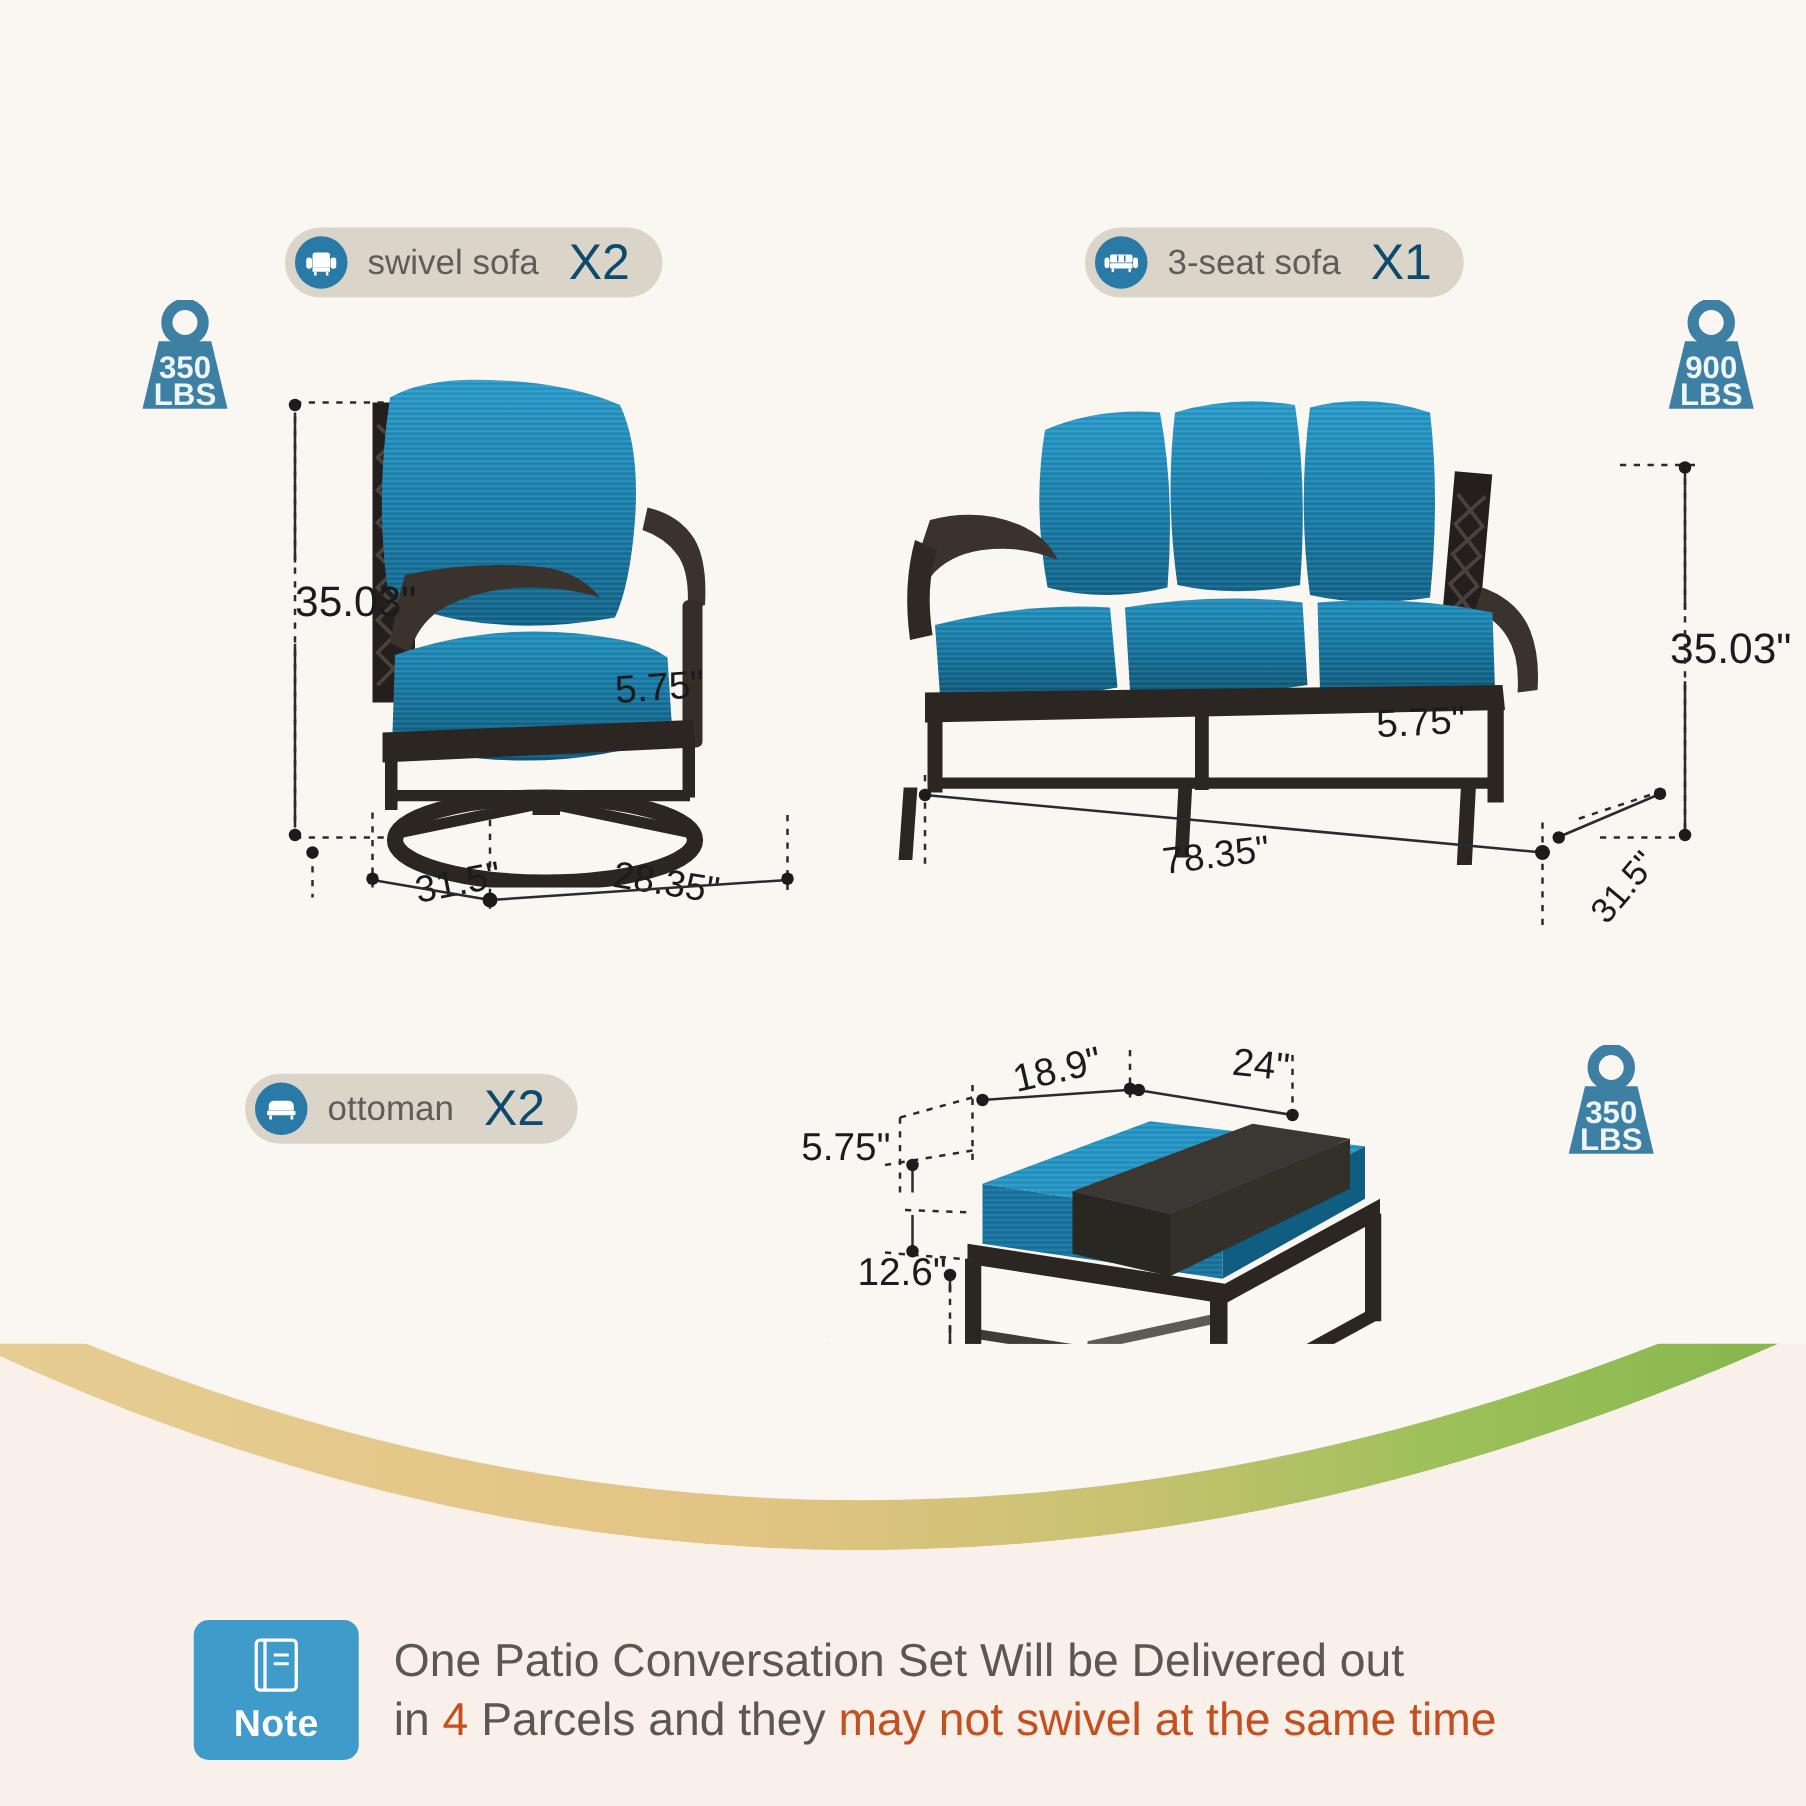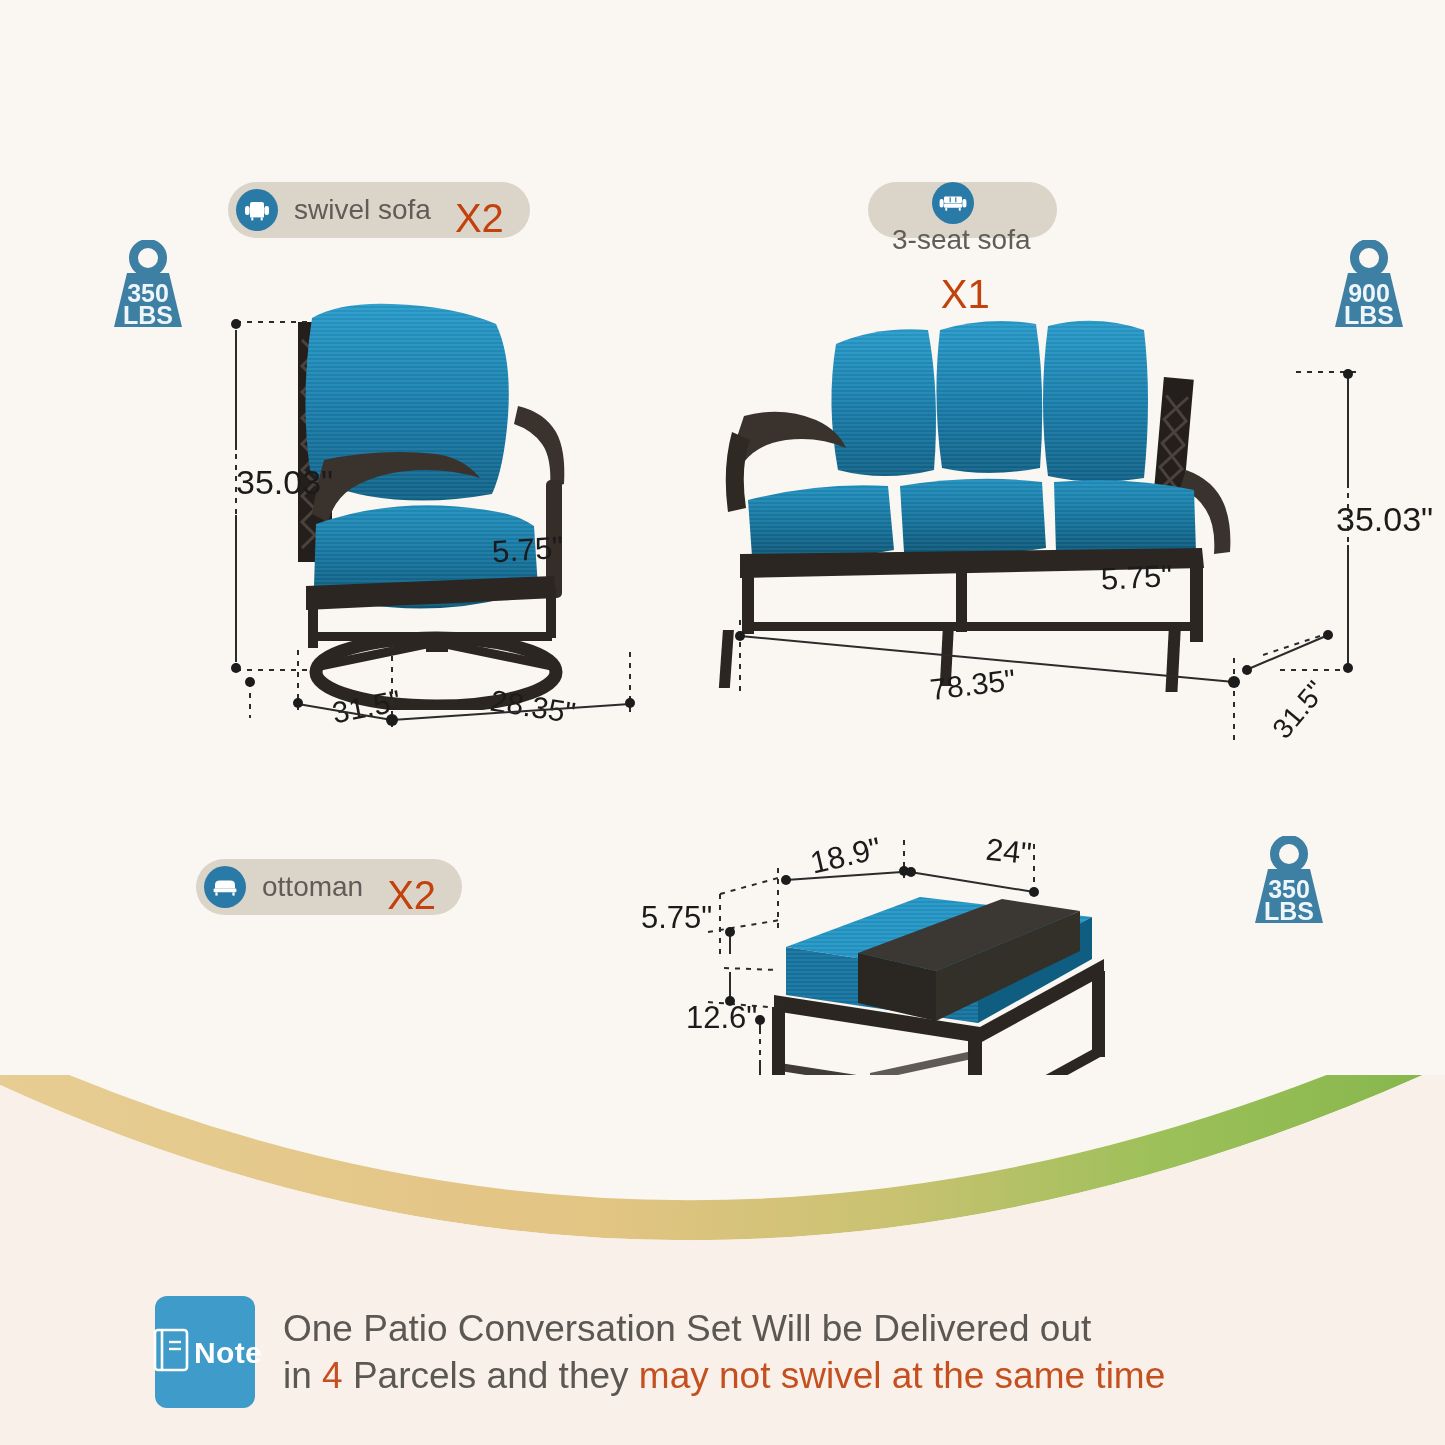--- a/index.html
+++ b/index.html
@@ -62,44 +62,43 @@
     width:42px; height:42px; border-radius:50%;
     background:#2a7aa8; display:flex; align-items:center; justify-content:center;
     flex:0 0 auto;
   }
   .pill .ic svg { display:block; }
   .pill .lbl {
     font-size:28px; color:#605c57; margin-left:16px; white-space:nowrap;
     font-family:"Liberation Sans", sans-serif;
   }
   .pill .qty {
-    font-size:40px; color:#c2410c; margin-left:24px; font-weight:400;
+    font-size:40px; color:#0c4a6e; margin-left:24px; font-weight:400;
     font-family:"Liberation Sans", sans-serif;
-    margin-top:16px;
   }
 
   
   .weight { position:absolute; width:84px; height:92px; }
   .weight svg { display:block; }
 
   
   .dim {
     position:absolute; color:#1b1b1b;
     font-family:"Liberation Sans", sans-serif;
     white-space:nowrap;
   }
 
   
   .swoosh { position:absolute; left:0; bottom:0; width:1445px; height:370px; }
 
   
   .note-wrap { position:absolute; left:155px; top:1296px; display:flex; align-items:center; }
   .note-badge {
-    width:100px; height:112px; border-radius:12px; background:#3f9bc9;
-    display:flex; flex-direction:row; align-items:center; justify-content:center;
+    width:132px; height:112px; border-radius:12px; background:#3f9bc9;
+    display:flex; flex-direction:column; align-items:center; justify-content:center;
     flex:0 0 auto;
   }
   .note-badge .nb-txt {
     color:#ffffff; font-size:30px; font-weight:bold; margin-top:2px;
     font-family:"Liberation Sans", sans-serif; letter-spacing:.3px;
   }
   .note-text { margin-left:28px; font-size:37px; line-height:1.28; color:#5b5854; font-weight:normal; }
   .note-text .hl { color:#c4501f; }
 </style>
 </head>
@@ -116,21 +115,21 @@
         <path d="M6 6.2c0-1.4 1-2.2 2.2-2.2h9.6c1.2 0 2.2.8 2.2 2.2V16H6z" fill="#fff"></path>
         <rect x="6" y="16" width="14" height="3.4" fill="#fff"></rect>
         <rect x="7.3" y="19.4" width="2" height="3" fill="#fff"></rect>
         <rect x="16.7" y="19.4" width="2" height="3" fill="#fff"></rect>
       </svg>
     </span>
     <span class="lbl">swivel sofa</span>
     <span class="qty">X2</span>
   </div>
 
-  <div class="pill" style="left:868px; top:182px;flex-direction:column;">
+  <div class="pill" style="left:868px; top:182px;">
     <span class="ic">
       <svg width="28" height="22" viewBox="0 0 28 22">
         <rect x="0.6" y="7" width="4" height="8.5" rx="1.9" fill="#fff"></rect>
         <rect x="23.4" y="7" width="4" height="8.5" rx="1.9" fill="#fff"></rect>
         <rect x="5" y="4.6" width="18" height="6.4" rx="1.2" fill="#fff"></rect>
         <rect x="10.6" y="5.3" width="1.2" height="5" fill="#2a7aa8"></rect>
         <rect x="16.2" y="5.3" width="1.2" height="5" fill="#2a7aa8"></rect>
         <rect x="5" y="11.6" width="18" height="4.2" rx="1" fill="#fff"></rect>
         <rect x="6.3" y="15.8" width="1.9" height="2.9" fill="#fff"></rect>
         <rect x="19.8" y="15.8" width="1.9" height="2.9" fill="#fff"></rect>

